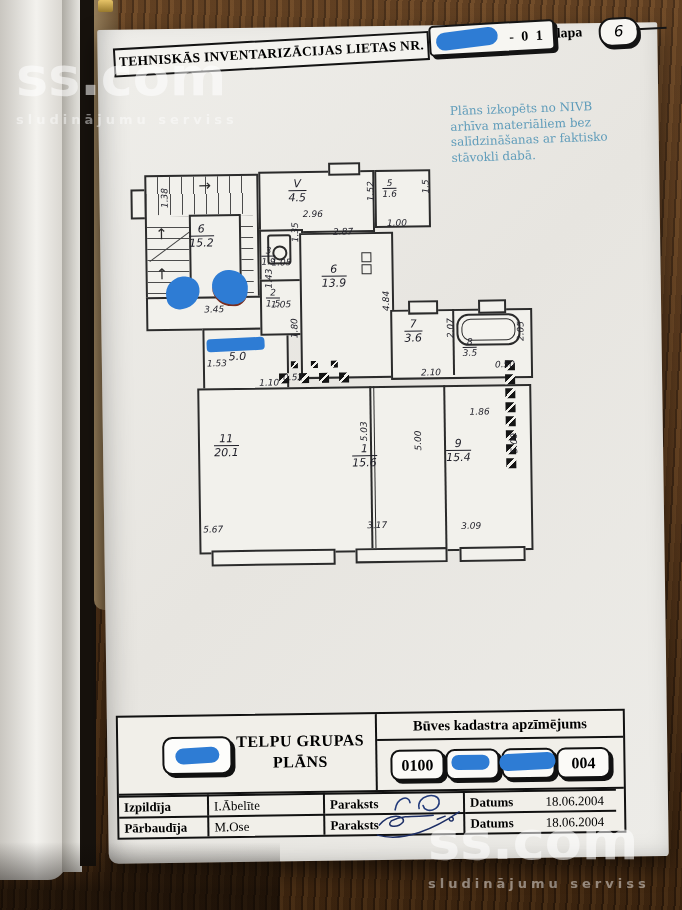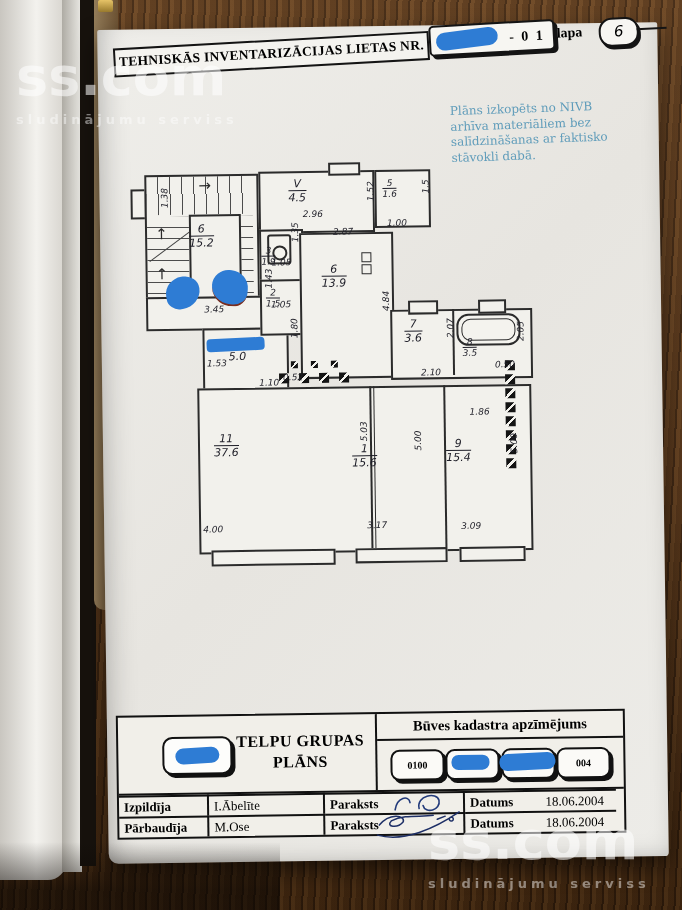--- a/index.html
+++ b/index.html
@@ -79,21 +79,21 @@
   .tb-top{display:flex;height:76px;border-bottom:2.5px solid #111;}
   .tb-left{width:257px;border-right:2.5px solid #111;position:relative;}
   .tb-title{position:absolute;left:112px;top:15px;width:140px;text-align:center;
             font-weight:bold;font-size:16px;letter-spacing:.5px;line-height:21px;}
   .tb-blobbox{position:absolute;left:44px;top:20px;width:66px;height:34px;border:2.5px solid #111;border-radius:10px;
               box-shadow:3px 3px 0 #111;background:#fdfdfb;display:flex;align-items:center;justify-content:center;}
   .tb-right{flex:1;display:flex;flex-direction:column;}
   .cad-h{height:25px;line-height:25px;text-align:center;font-weight:bold;font-size:14.5px;border-bottom:2px solid #111;}
   .cad-row{flex:1;display:flex;align-items:center;justify-content:space-between;padding:0 13px;}
   .cad-box{width:50px;height:27px;border:2.5px solid #111;border-radius:9px;box-shadow:3px 3px 0 #111;background:#fbfaf7;
-           display:flex;align-items:center;justify-content:center;font-weight:bold;font-size:10px;position:relative;}
+           display:flex;align-items:center;justify-content:center;font-weight:bold;font-size:16px;position:relative;}
   .tb-grid{display:grid;grid-template-columns:90px 116px 140px 151px;}
   .tb-grid .c{border-top:2px solid #111;border-right:2px solid #111;height:19px;line-height:19px;
               padding:0 5px;font-size:13px;white-space:nowrap;overflow:visible;position:relative;}
   .tb-grid .c.last{border-right:none;display:flex;justify-content:space-between;padding-right:12px;}
   .tb-grid .b{font-weight:bold;}
   .sig{position:absolute;right:0;top:-4px;z-index:8;}
 </style>
 </head>
 <body>
 
@@ -187,21 +187,21 @@
 
     <div class="room" style="left:64px;top:58px;"><span class="rnum">6</span><span class="rarea">15.2</span></div>
     <div class="room" style="left:164px;top:14px;"><span class="rnum">V</span><span class="rarea">4.5</span></div>
     <div class="room sm" style="left:258px;top:16px;"><span class="rnum">5</span><span class="rarea">1.6</span></div>
     <div class="room sm" style="left:136px;top:82px;"><span class="rnum">3</span><span class="rarea">1.9</span></div>
     <div class="room sm" style="left:140px;top:124px;"><span class="rnum">2</span><span class="rarea">1.5</span></div>
     <div class="room" style="left:196px;top:100px;"><span class="rnum">6</span><span class="rarea">13.9</span></div>
     <div class="room" style="left:102px;top:172px;"><span class="rnum">1</span><span class="rarea">5.0</span></div>
     <div class="room" style="left:278px;top:156px;"><span class="rnum">7</span><span class="rarea">3.6</span></div>
     <div class="room sm" style="left:336px;top:176px;"><span class="rnum">8</span><span class="rarea">3.5</span></div>
-    <div class="room" style="left:86px;top:268px;"><span class="rnum">11</span><span class="rarea">37.6</span></div>
+    <div class="room" style="left:86px;top:268px;"><span class="rnum">11</span><span class="rarea">20.1</span></div>
     <div class="room" style="left:224px;top:280px;"><span class="rnum">1</span><span class="rarea">15.6</span></div>
     <div class="room" style="left:318px;top:276px;"><span class="rnum">9</span><span class="rarea">15.4</span></div>
 
     <div class="dim" style="left:78px;top:140px;">3.45</div>
     <div class="dim" style="left:178px;top:46px;">2.96</div>
     <div class="dim" style="left:208px;top:64px;">2.87</div>
     <div class="dim v" style="left:236px;top:24px;">1.52</div>
     <div class="dim v" style="left:294px;top:20px;">1.5</div>
     <div class="dim" style="left:262px;top:56px;">1.00</div>
     <div class="dim v" style="left:160px;top:64px;">1.35</div>
@@ -214,21 +214,21 @@
     <div class="dim" style="left:132px;top:214px;">1.10</div>
     <div class="dim" style="left:156px;top:209px;">0.52</div>
     <div class="dim" style="left:280px;top:206px;margin-left:14px;">2.10</div>
     <div class="dim v" style="left:314px;top:162px;">2.07</div>
     <div class="dim" style="left:342px;top:207px;margin-top:39px;">1.86</div>
     <div class="dim" style="left:368px;top:199px;text-align:right;">0.50</div>
     <div class="dim v" style="left:384px;top:166px;">2.05</div>
     <div class="dim v" style="left:226px;top:264px;">5.03</div>
     <div class="dim v" style="left:280px;top:274px;">5.00</div>
     <div class="dim v" style="left:376px;top:278px;">5.00</div>
-    <div class="dim" style="left:74px;top:360px;">4.00</div>
+    <div class="dim" style="left:74px;top:360px;">5.67</div>
     <div class="dim" style="left:238px;top:358px;">3.17</div>
     <div class="dim" style="left:332px;top:360px;">3.09</div>
     <div class="dim v" style="left:30px;top:28px;">1.38</div>
   </div>
 
   <div class="tb">
     <div class="tb-top">
       <div class="tb-left">
         <div class="tb-blobbox">
           <div class="blob" style="position:static;width:44px;height:16px;border-radius:8px;transform:rotate(-3deg);"></div>

